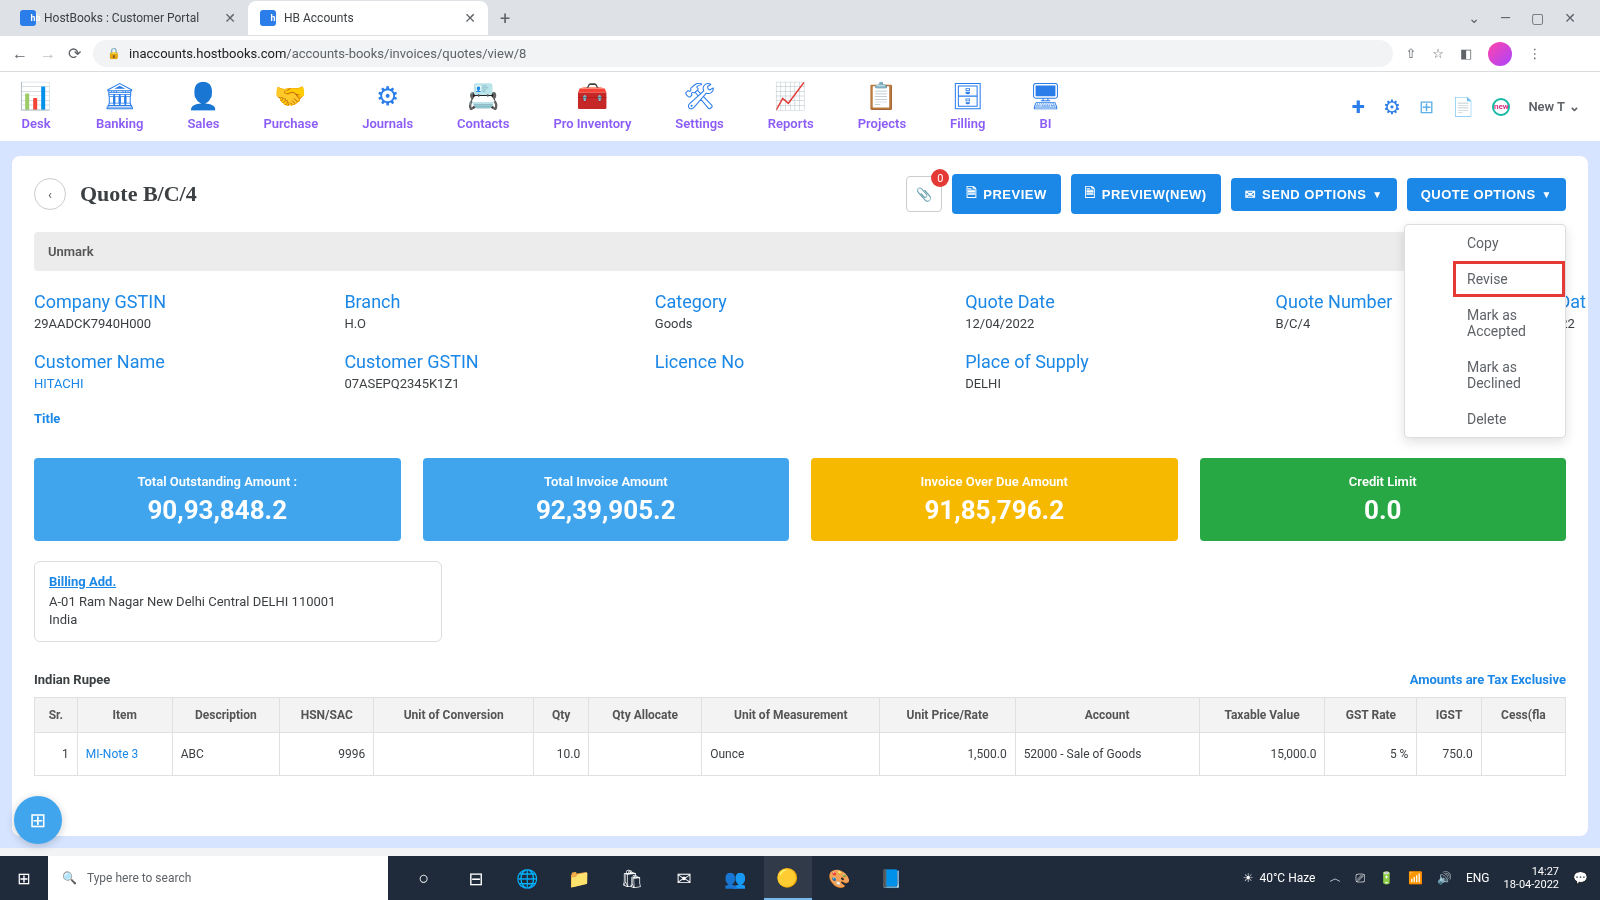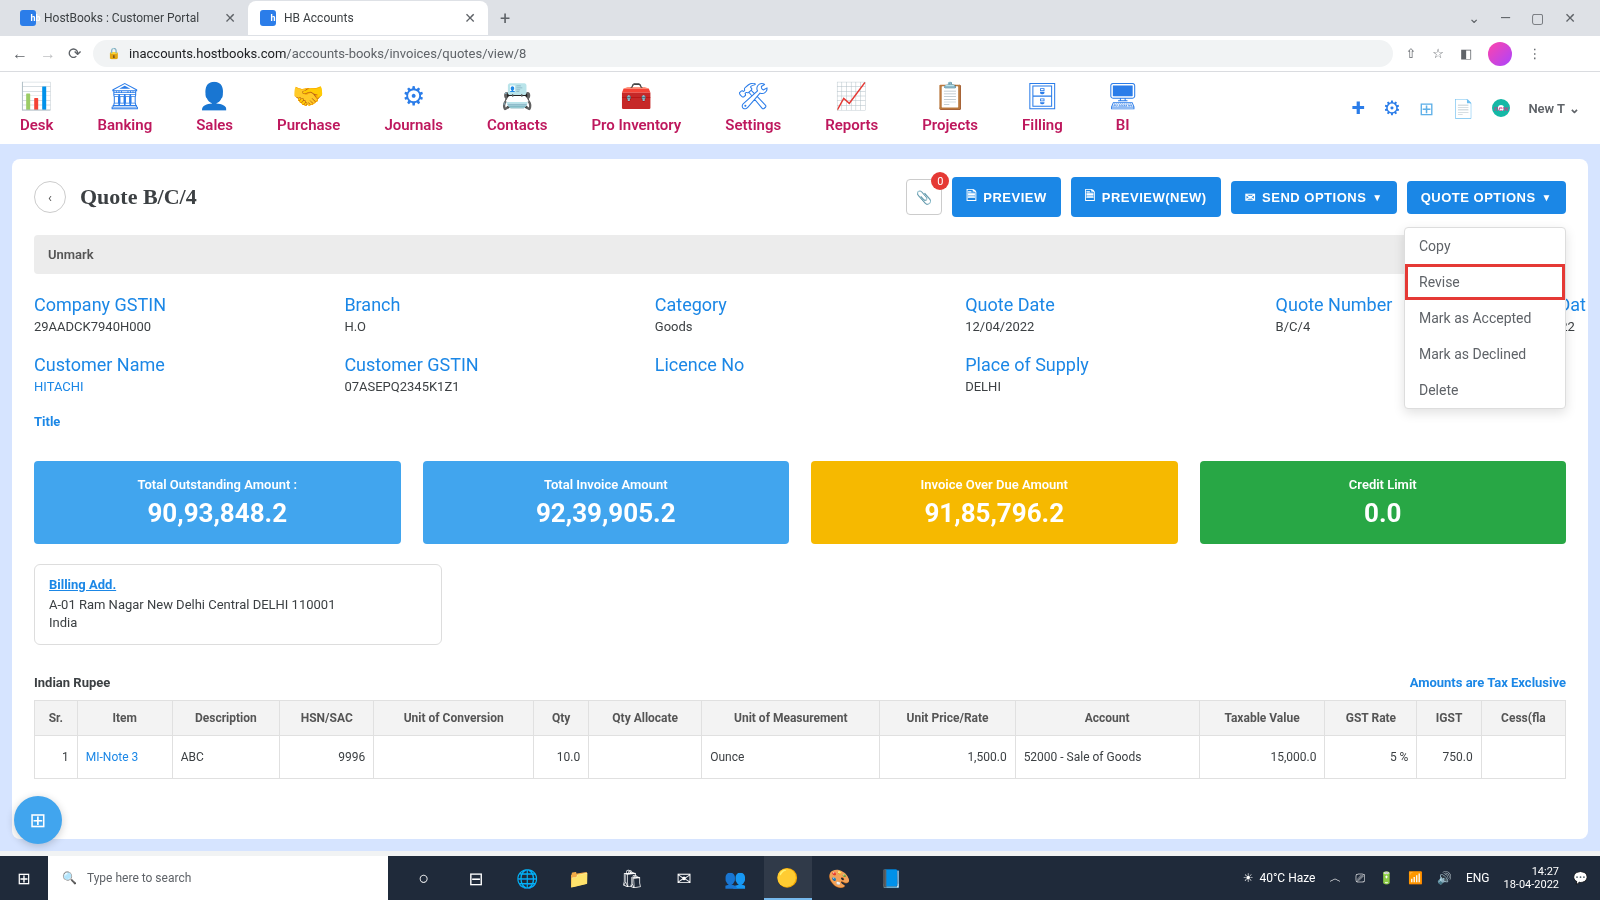--- a/index.html
+++ b/index.html
@@ -23,26 +23,26 @@
 .lock-icon { color: #5f6368; font-size: 11px; }
 .url-text { color: #5f6368; font-size: 13px; }
 .url-text .host { color: #202124; }
 .addr-right { display: flex; gap: 16px; align-items: center; color: #5f6368; }
 .profile-pic { width: 24px; height: 24px; border-radius: 50%; background: linear-gradient(135deg, #f4a, #a4f); }
 
 
 .app-toolbar { background: #fff; padding: 10px 20px; display: flex; align-items: center; gap: 44px; border-bottom: 3px solid #d6e4ff; }
 .nav-item { display: flex; flex-direction: column; align-items: center; gap: 6px; cursor: pointer; }
 .nav-icon-box { width: 32px; height: 28px; display: flex; align-items: center; justify-content: center; color: #2b7de9; font-size: 26px; }
-.nav-label { font-size: 15px; color: #be185d; font-weight: 600; }
+.nav-label { font-size: 13px; color: #8b5cf6; font-weight: 600; }
 .toolbar-right { margin-left: auto; display: flex; align-items: center; gap: 18px; color: #2b7de9; }
 .toolbar-right .plus { font-size: 24px; font-weight: bold; cursor: pointer; }
 .toolbar-right .gear { font-size: 20px; cursor: pointer; }
 .toolbar-right .icon-sq { font-size: 18px; cursor: pointer; }
-.new-badge { width: 18px; height: 18px; border-radius: 50%; border: 6px solid #14b8a6; color: #d63384; font-size: 8px; font-weight: normal; display: flex; align-items: center; justify-content: center; }
+.new-badge { width: 18px; height: 18px; border-radius: 50%; border: 2px solid #14b8a6; color: #d63384; font-size: 8px; font-weight: bold; display: flex; align-items: center; justify-content: center; }
 .user-menu { display: flex; align-items: center; gap: 4px; color: #5f6368; font-weight: 600; cursor: pointer; }
 
 
 .page-wrap { background: #d6e4ff; padding: 12px; }
 .page-card { background: #fff; border-radius: 8px; padding: 18px 22px; min-height: 680px; position: relative; }
 
 .page-header { display: flex; align-items: center; gap: 14px; margin-bottom: 18px; }
 .back-btn { width: 32px; height: 32px; border: 1px solid #ccc; border-radius: 50%; display: flex; align-items: center; justify-content: center; cursor: pointer; color: #555; }
 .page-title { font-size: 22px; font-weight: bold; color: #3c4043; font-family: "Comic Sans MS", cursive; }
 .header-actions { margin-left: auto; display: flex; align-items: center; gap: 10px; }
@@ -74,21 +74,21 @@
 
 .table-section .currency-lbl { font-weight: 700; color: #3c4043; margin-bottom: 10px; display: flex; justify-content: space-between; }
 .table-section .tax-note { color: #1b87e6; font-weight: 700; }
 .data-table { width: 100%; border-collapse: collapse; font-size: 12px; }
 .data-table th { background: #f3f3f3; border: 1px solid #e0e0e0; padding: 10px 8px; color: #555; font-weight: 700; }
 .data-table td { border: 1px solid #e0e0e0; padding: 14px 8px; color: #3c4043; }
 .data-table td.item-link { color: #1b87e6; }
 .data-table td.num { text-align: right; }
 
 
-.dropdown-menu { position: absolute; top: 46px; right: 0; width: 162px; background: #fff; border: 1px solid #ddd; border-radius: 4px; box-shadow: 0 4px 12px rgba(0,0,0,0.12); z-index: 100; }
+.dropdown-menu { position: absolute; top: 46px; right: 0; width: 162px; background: #fff; border: 1px solid #ddd; border-radius: 4px; box-shadow: 0 4px 12px rgba(0,0,0,0.12); z-index: 100; padding-left: 48px; }
 .dropdown-menu .item { padding: 10px 14px; color: #5f6368; font-size: 14px; cursor: pointer; }
 .dropdown-menu .item.highlighted { border: 3px solid #e53935; padding: 7px 11px; }
 
 
 .taskbar { position: fixed; bottom: 0; left: 0; right: 0; height: 44px; background: #1f2a3a; display: flex; align-items: center; color: #fff; font-size: 12px; }
 .start-btn { width: 48px; height: 44px; display: flex; align-items: center; justify-content: center; cursor: pointer; font-size: 16px; }
 .search-box { background: #fff; color: #5f6368; height: 44px; width: 340px; display: flex; align-items: center; gap: 10px; padding: 0 14px; }
 .task-icons { display: flex; gap: 4px; margin-left: 12px; }
 .task-icon { width: 48px; height: 44px; display: flex; align-items: center; justify-content: center; cursor: pointer; font-size: 18px; }
 .task-icon.active { border-bottom: 2px solid #76b9ed; background: rgba(255,255,255,0.08); }

